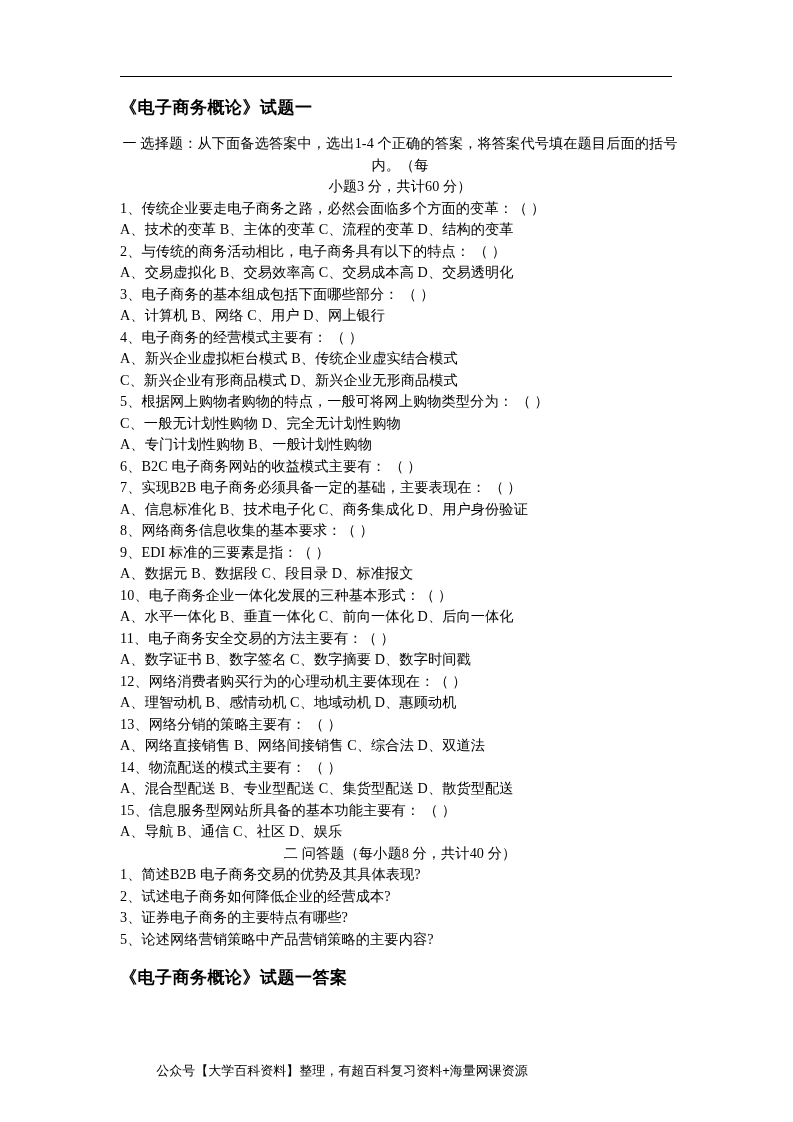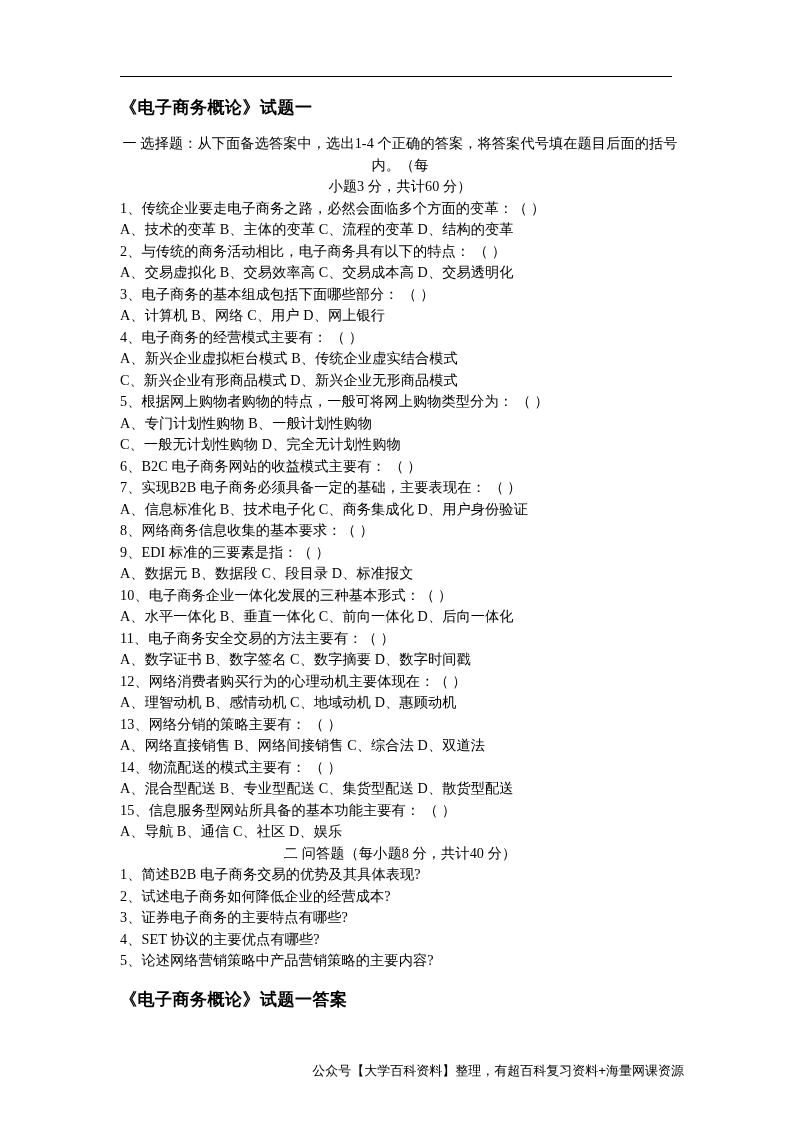--- a/index.html
+++ b/index.html
@@ -61,23 +61,23 @@
     font-size: 17px;
     font-weight: bold;
     margin: 16px 0 0 0;
     letter-spacing: 0.5px;
   }
   .footer {
     position: absolute;
     left: 0;
     top: 1062px;
     width: 684px;
-    text-align: right;
+    text-align: center;
     font-size: 13px;
-    font-family: Liberation Mono, monospace;
+    font-family: Liberation Sans, sans-serif;
     color: #000;
   }
 </style>
 </head>
 <body>
 
 <div class="page">
 
   <div class="top-rule"></div>
 
@@ -91,22 +91,22 @@
     <p class="line">1、传统企业要走电子商务之路，必然会面临多个方面的变革：（ ）</p>
     <p class="line">A、技术的变革 B、主体的变革 C、流程的变革 D、结构的变革</p>
     <p class="line">2、与传统的商务活动相比，电子商务具有以下的特点： （ ）</p>
     <p class="line">A、交易虚拟化 B、交易效率高 C、交易成本高 D、交易透明化</p>
     <p class="line">3、电子商务的基本组成包括下面哪些部分： （ ）</p>
     <p class="line">A、计算机 B、网络 C、用户 D、网上银行</p>
     <p class="line">4、电子商务的经营模式主要有： （ ）</p>
     <p class="line">A、新兴企业虚拟柜台模式 B、传统企业虚实结合模式</p>
     <p class="line">C、新兴企业有形商品模式 D、新兴企业无形商品模式</p>
     <p class="line">5、根据网上购物者购物的特点，一般可将网上购物类型分为： （ ）</p>
+    <p class="line">C、一般无计划性购物 D、完全无计划性购物</p>
     <p class="line">A、专门计划性购物 B、一般计划性购物</p>
-    <p class="line">C、一般无计划性购物 D、完全无计划性购物</p>
     <p class="line">6、B2C 电子商务网站的收益模式主要有： （ ）</p>
     <p class="line">7、实现B2B 电子商务必须具备一定的基础，主要表现在： （ ）</p>
     <p class="line">A、信息标准化 B、技术电子化 C、商务集成化 D、用户身份验证</p>
     <p class="line">8、网络商务信息收集的基本要求：（ ）</p>
     <p class="line">9、EDI 标准的三要素是指：（ ）</p>
     <p class="line">A、数据元 B、数据段 C、段目录 D、标准报文</p>
     <p class="line">10、电子商务企业一体化发展的三种基本形式：（ ）</p>
     <p class="line">A、水平一体化 B、垂直一体化 C、前向一体化 D、后向一体化</p>
     <p class="line">11、电子商务安全交易的方法主要有：（ ）</p>
     <p class="line">A、数字证书 B、数字签名 C、数字摘要 D、数字时间戳</p>
@@ -115,21 +115,20 @@
     <p class="line">13、网络分销的策略主要有： （ ）</p>
     <p class="line">A、网络直接销售 B、网络间接销售 C、综合法 D、双道法</p>
     <p class="line">14、物流配送的模式主要有： （ ）</p>
     <p class="line">A、混合型配送 B、专业型配送 C、集货型配送 D、散货型配送</p>
     <p class="line">15、信息服务型网站所具备的基本功能主要有： （ ）</p>
     <p class="line">A、导航 B、通信 C、社区 D、娱乐</p>
     <p class="line section-head">二 问答题（每小题8 分，共计40 分）</p>
     <p class="line">1、简述B2B 电子商务交易的优势及其具体表现?</p>
     <p class="line">2、试述电子商务如何降低企业的经营成本?</p>
     <p class="line">3、证券电子商务的主要特点有哪些?</p>
-    <p class="line">4、SET 协议的主要优点有哪些?</p>
     <p class="line">5、论述网络营销策略中产品营销策略的主要内容?</p>
 
     <h2 class="answer-title">《电子商务概论》试题一答案</h2>
 
   </div>
 
   <div class="footer">公众号【大学百科资料】整理，有超百科复习资料+海量网课资源</div>
 
 </div>
 

